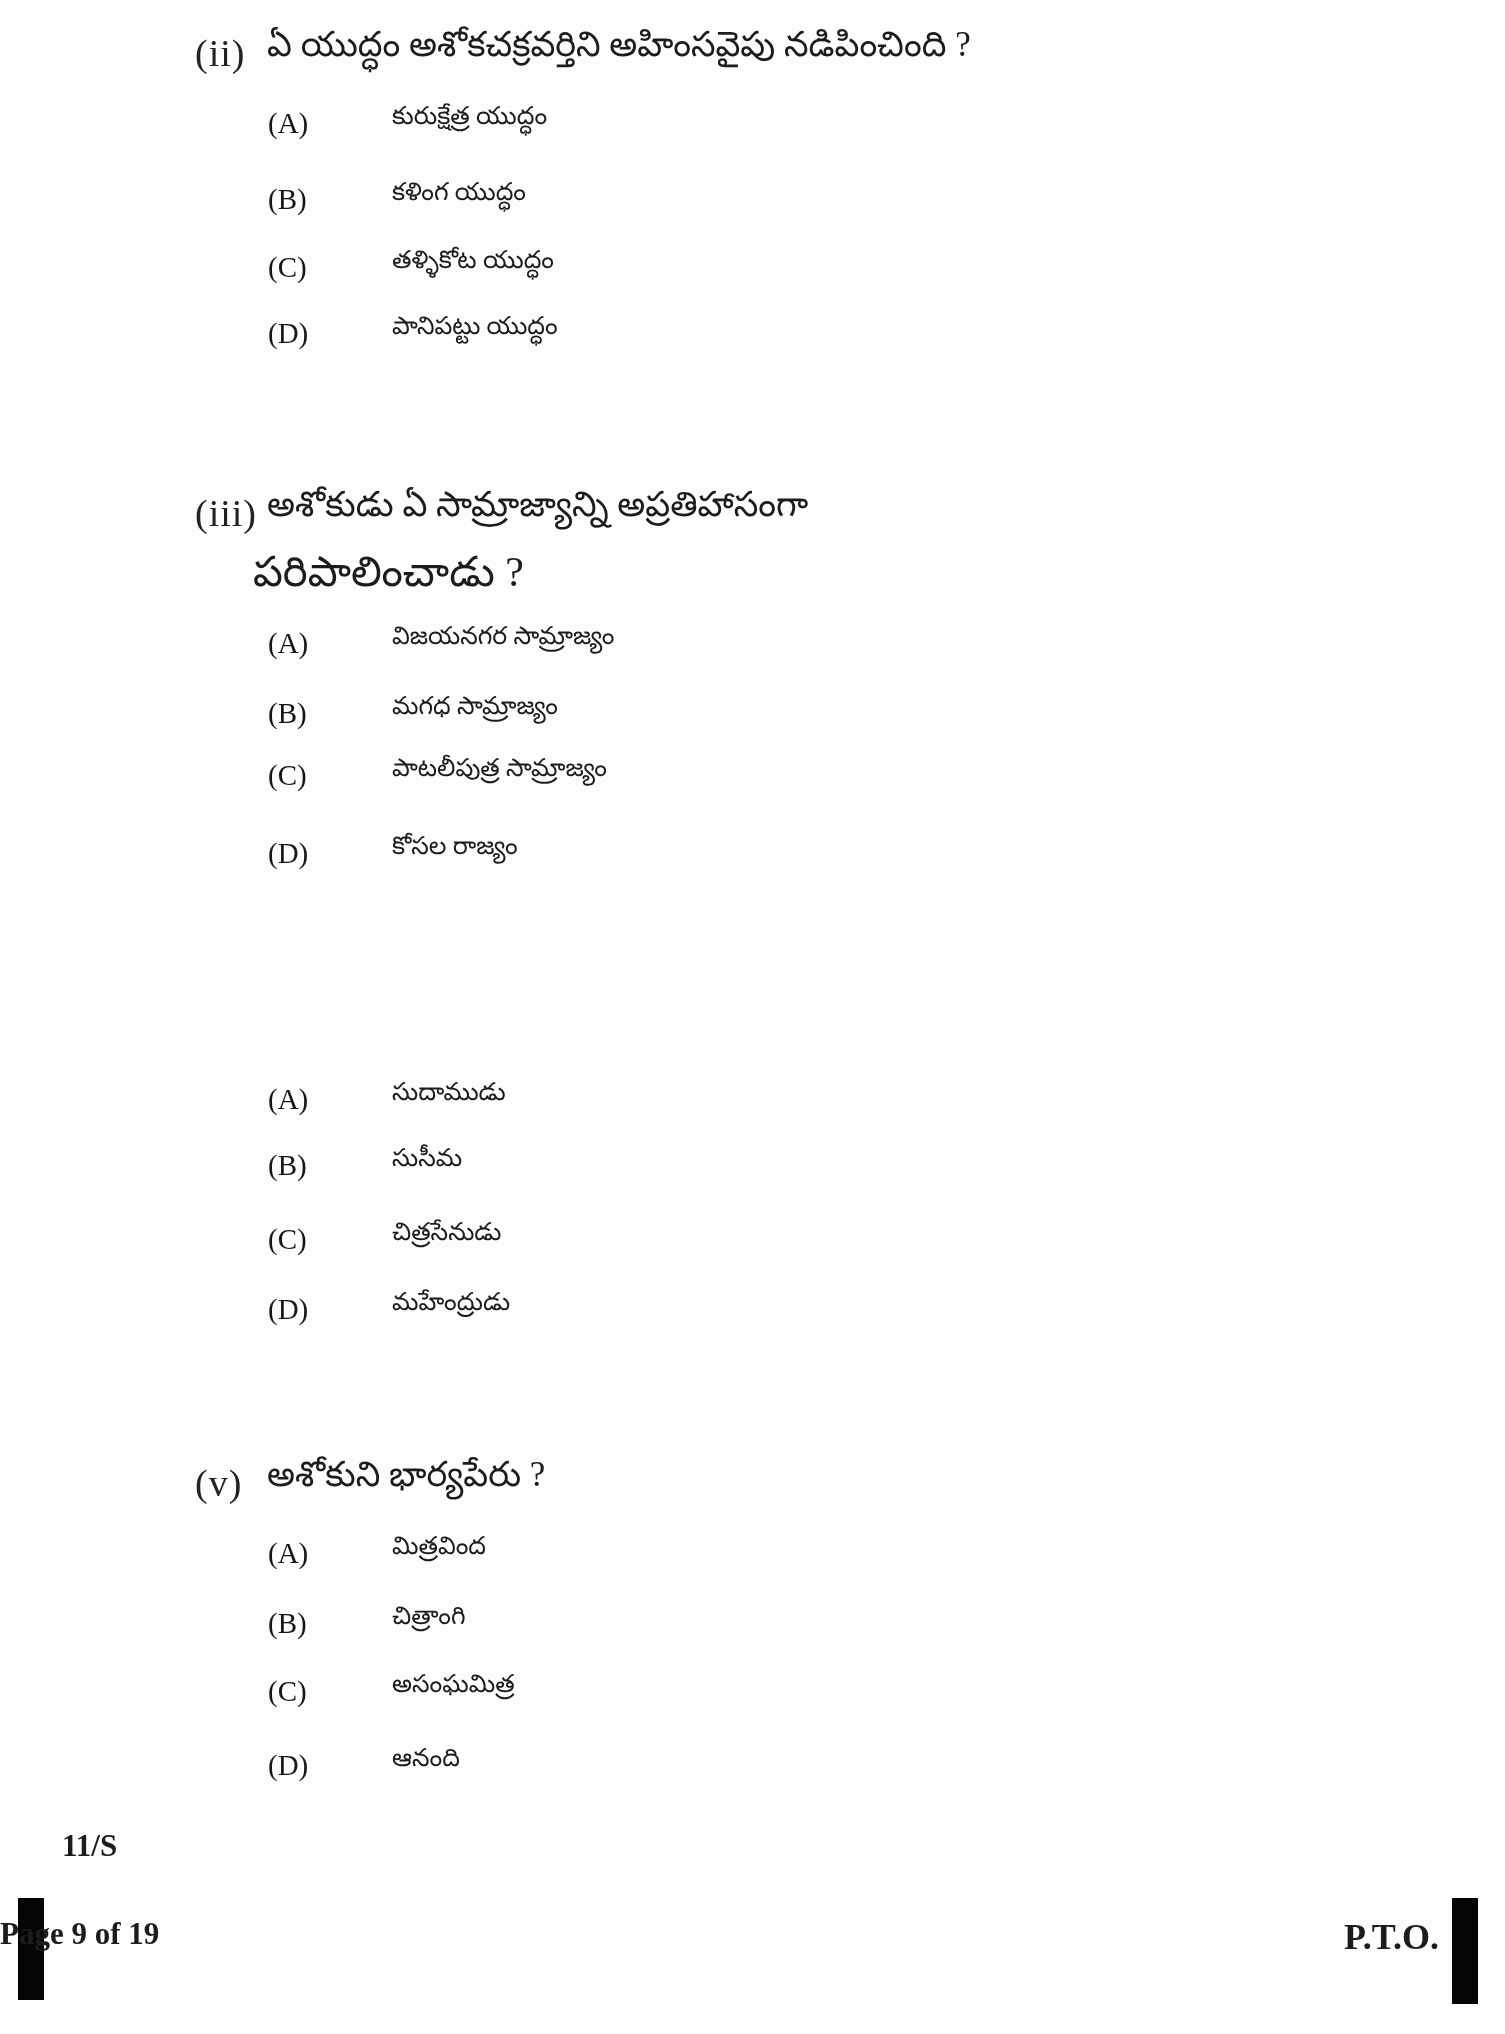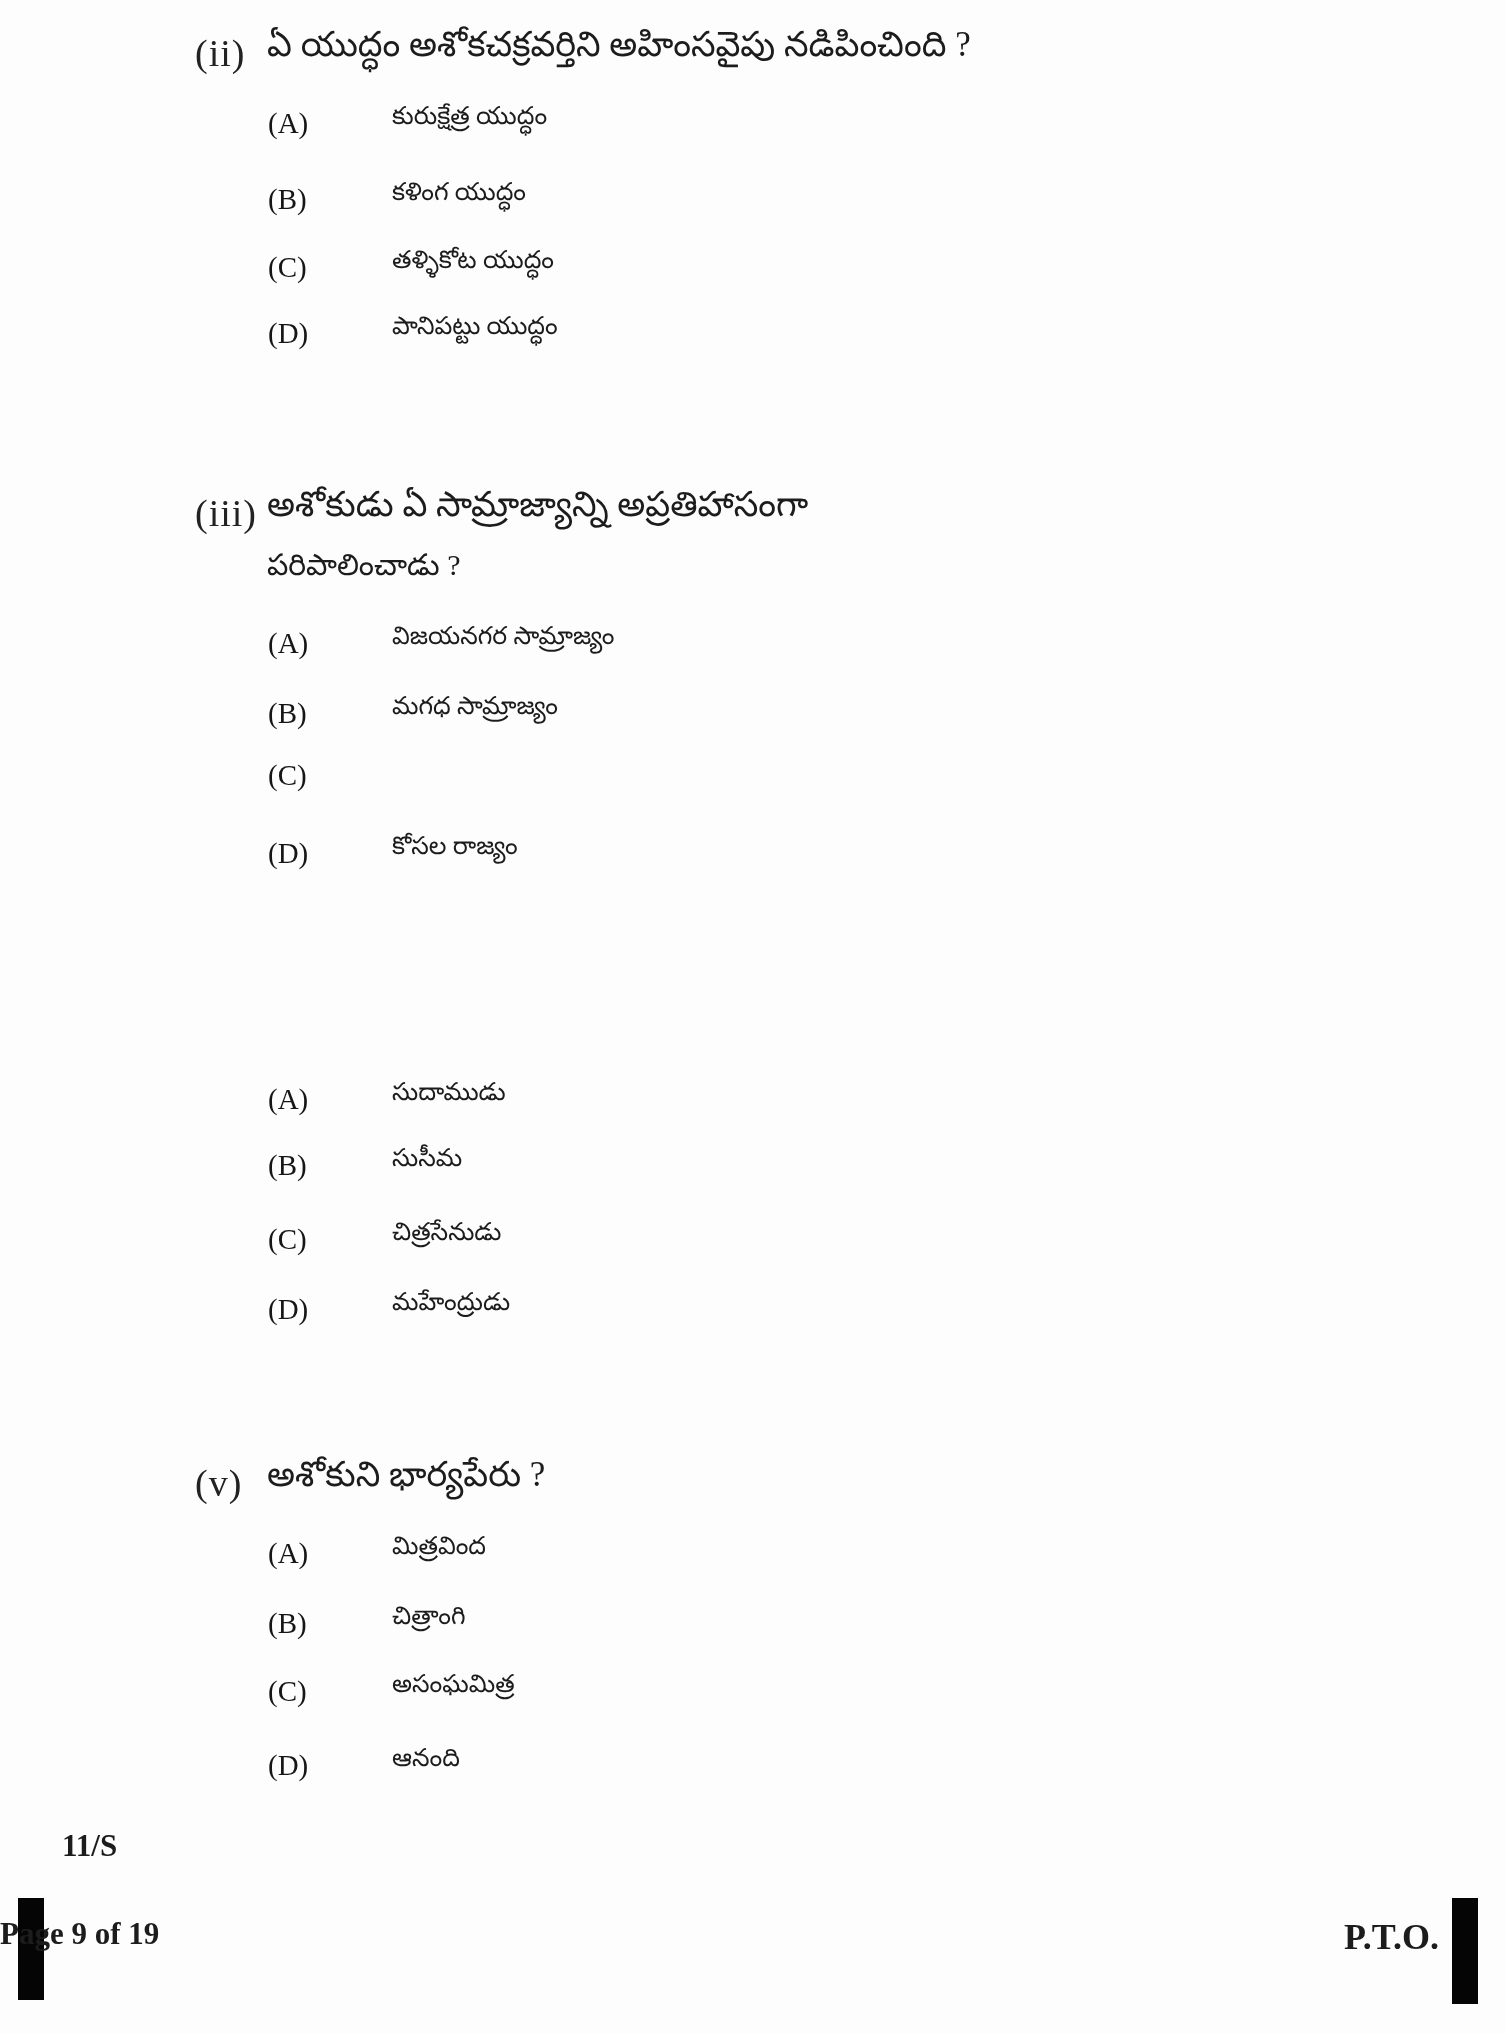--- a/index.html
+++ b/index.html
@@ -34,22 +34,22 @@
     letter-spacing: 1px;
     color: #222;
   }
   .qtext {
     font-size: 35px;
     line-height: 1.3;
     max-width: 1050px;
   }
   .qline2 {
     position: absolute;
-    left: 267px;
-    font-size: 30px;
+    left: 253px;
+    font-size: 42px;
   }
   
   .orow {
     position: absolute;
     left: 268px;
     display: flex;
     align-items: flex-start;
   }
   .olabel {
     flex: none;
@@ -138,20 +138,21 @@
   <div class="orow" style="top:620px">
     <span class="olabel">(A)</span>
     <span class="otext">విజయనగర సామ్రాజ్యం</span>
   </div>
   <div class="orow" style="top:690px">
     <span class="olabel">(B)</span>
     <span class="otext">మగధ సామ్రాజ్యం</span>
   </div>
   <div class="orow" style="top:752px">
     <span class="olabel">(C)</span>
+    <span class="otext">పాటలీపుత్ర సామ్రాజ్యం</span>
   </div>
   <div class="orow" style="top:830px">
     <span class="olabel">(D)</span>
     <span class="otext">కోసల రాజ్యం</span>
   </div>
 
   <div class="orow" style="top:1076px">
     <span class="olabel">(A)</span>
     <span class="otext">సుదాముడు</span>
   </div>

